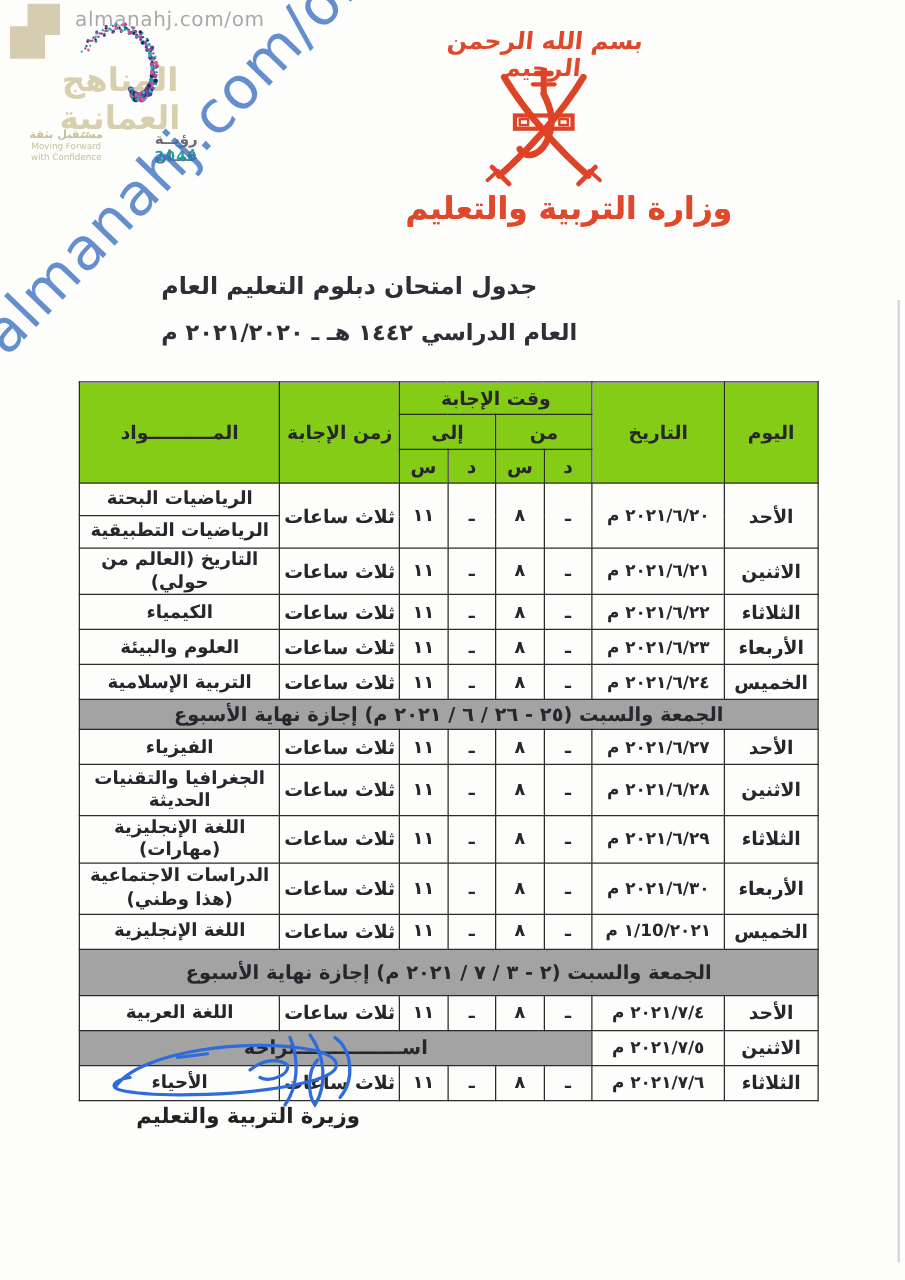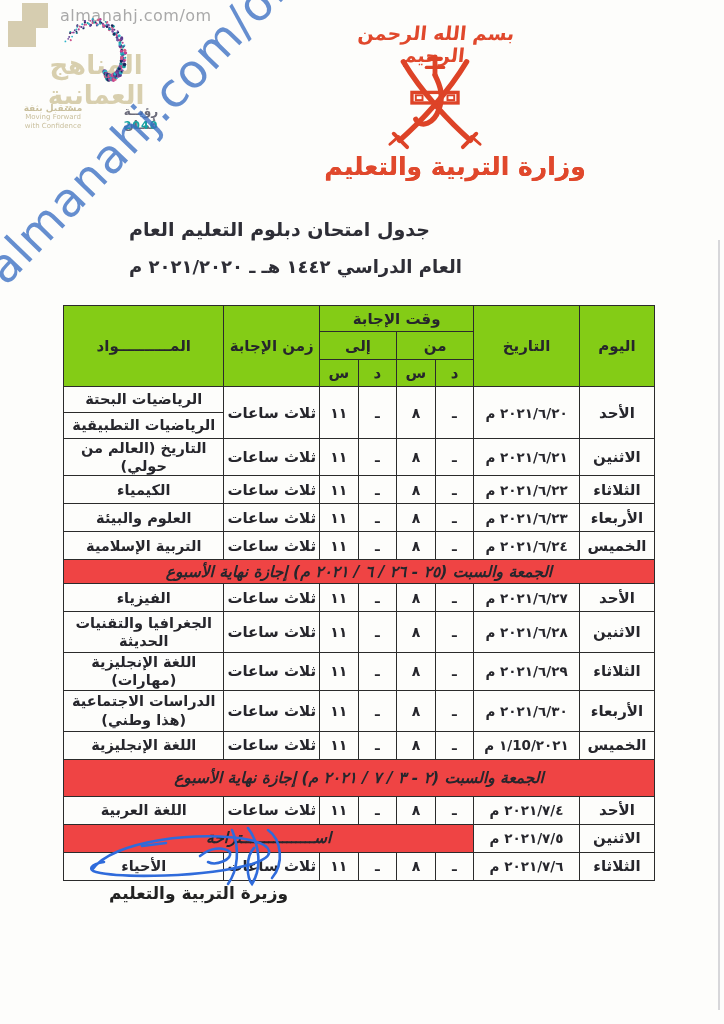--- a/index.html
+++ b/index.html
@@ -34,21 +34,21 @@
   .title-block{left:129px;top:218px;width:540px;text-align:left;color:#2e2e36;direction:rtl;}
   .title-block .t1{font-size:19px;font-weight:700;}
   .title-block .t2{font-size:19px;font-weight:700;margin-top:4px;}
   .title-block .t3{font-size:18px;font-weight:700;margin-top:16px;}
   
   .sched{left:63px;top:305px;width:592px;border-collapse:collapse;direction:rtl;
          table-layout:fixed;}
   .sched td,.sched th{border:1.5px solid #2b2b2b;padding:0 2px;text-align:center;
          vertical-align:middle;color:#26262c;overflow:hidden;}
   .sched th{background:#84cc16;font-size:15px;font-weight:700;}
-  .cream{background:#ef4444;font-style:italic;}
+  .cream{background:#a3a3a3;}
   .c-day{width:74px;} .c-date{width:104px;} .c-sd{width:38px;}
   .c-dur{width:94px;} .c-subj{width:158px;}
   .cell-day{font-size:15px;font-weight:700;}
   .cell-date{font-size:13.5px;font-weight:600;}
   .cell-sd{font-size:14px;font-weight:700;}
   .cell-dur{font-size:15px;font-weight:700;}
   .cell-subj{font-size:14.5px;font-weight:700;line-height:1.25;}
   .banner-cell{font-size:15.5px;font-weight:700;}
   .break-cell{font-size:15.5px;font-weight:700;letter-spacing:1px;}
   

